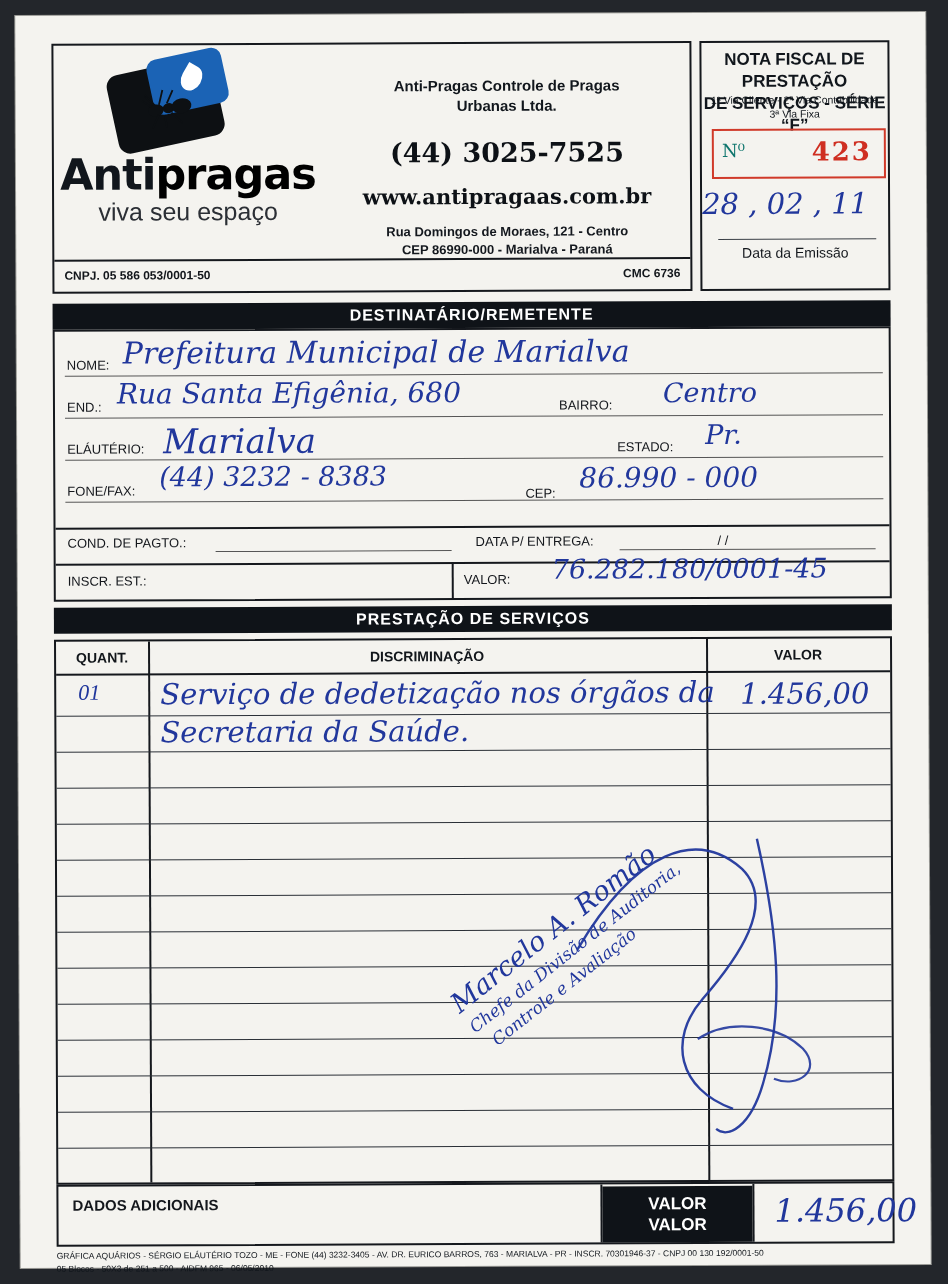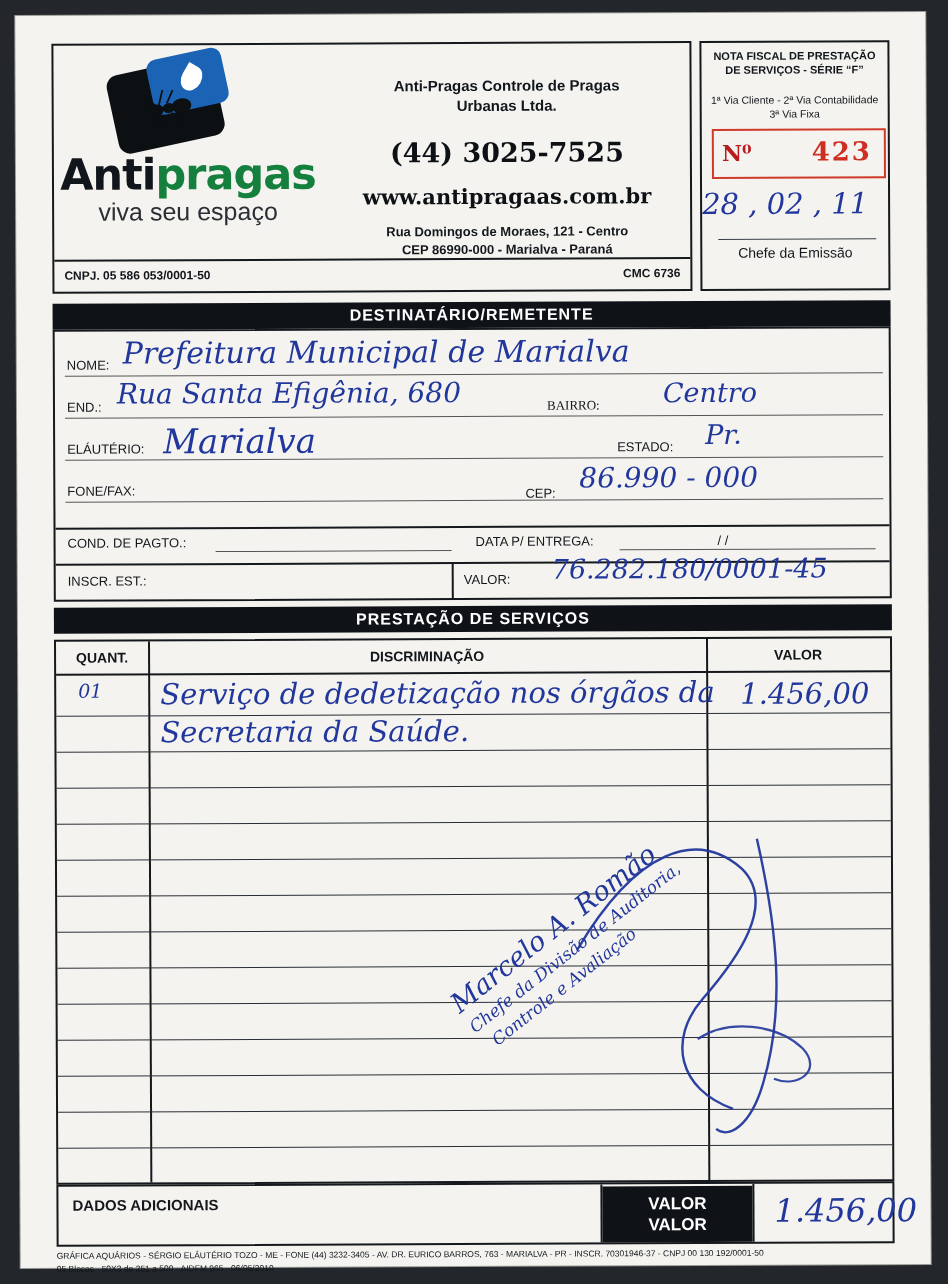--- a/index.html
+++ b/index.html
@@ -34,37 +34,37 @@
   .logo-tilt{position:absolute;left:40px;top:8px;width:150px;height:96px;}
   .logo-dark{position:absolute;left:18px;top:12px;width:108px;height:80px;background:#0d1013;
              border-radius:12px;transform:rotate(-12deg);}
   .logo-blue{position:absolute;left:56px;top:0px;width:76px;height:56px;background:#1b63b5;
              border-radius:10px;transform:rotate(-12deg);}
   .logo-drop{position:absolute;left:88px;top:12px;width:20px;height:26px;background:#fff;border-radius:0 50% 50% 50%;transform:rotate(30deg);}
   .ant{position:absolute;left:44px;top:30px;width:60px;height:50px;transform:rotate(-10deg);}
   .wordmark{position:absolute;left:6px;top:104px;width:256px;text-align:center;
             font-family:"DejaVu Sans",sans-serif;font-weight:bold;font-size:43px;letter-spacing:-1px;}
   .wm-anti{color:#11161c;}
-  .wm-pragas{color:#15803d;}
+  .wm-pragas{color:#000000;}
   .tagline{position:absolute;left:6px;top:152px;width:256px;text-align:center;font-size:25px;color:#2b2f35;}
 
   #rightHdr{position:absolute;left:272px;top:6px;width:362px;text-align:center;}
   .co1{font-weight:bold;font-size:15px;color:#11161c;line-height:1.35;margin-top:26px;}
   .phone{font-family:"DejaVu Serif",serif;font-weight:bold;font-size:27px;margin-top:20px;color:#0d1116;}
   .site{font-family:"DejaVu Serif",serif;font-weight:bold;font-size:21px;margin-top:16px;color:#0d1116;}
   .addr{font-size:13px;margin-top:14px;line-height:1.45;color:#14181e;font-weight:bold;}
 
   .cnpjline{position:absolute;left:0;bottom:0;width:100%;height:30px;border-top:2px solid #15181d;}
   .cnpjline .l{position:absolute;left:10px;top:7px;font-size:12px;font-weight:bold;color:#12161b;}
   .cnpjline .r{position:absolute;right:10px;top:7px;font-size:12px;font-weight:bold;color:#12161b;}
 
-  #nfbox .nft{position:absolute;left:0;top:6px;width:100%;text-align:center;font-weight:bold;font-size:11px;line-height:1.3;color:#11161c;}
+  #nfbox .nft{position:absolute;left:0;top:6px;width:100%;text-align:center;font-weight:bold;font-size:17px;line-height:1.3;color:#11161c;}
   #nfbox .nfv{position:absolute;left:0;top:50px;width:100%;text-align:center;font-size:10.5px;line-height:1.35;color:#11161c;}
   #nfbox .numbox{position:absolute;left:10px;top:86px;width:170px;height:46px;border:2px solid #d03a2a;}
-  #nfbox .numbox .no{position:absolute;left:8px;top:9px;font-size:22px;color:#b91c1c;font-family:"DejaVu Serif",serif;font-weight:bold;}
+  #nfbox .numbox .no{position:absolute;left:8px;top:9px;font-size:18px;color:#0f766e;font-family:"DejaVu Serif",serif;font-weight:normal;}
   #nfbox .numbox .dg{position:absolute;right:12px;top:6px;font-size:26px;color:#cf2f22;font-family:"DejaVu Serif",serif;font-weight:bold;letter-spacing:2px;}
   #nfbox .dateline{position:absolute;left:0;top:144px;width:100%;text-align:left;}
   #nfbox .dateline .d{font-family:"DejaVu Serif",serif;font-style:italic;font-size:29px;color:#21379c;}
   #nfbox .dsep{position:absolute;left:16px;top:196px;width:158px;border-bottom:1.5px solid #3a3f46;}
   #nfbox .dcap{position:absolute;left:0;top:202px;width:100%;text-align:center;font-size:14px;color:#12161b;}
 
   
   #destBar{left:36px;top:288px;width:838px;height:26px;font-size:16px;}
   #destBox{left:36px;top:314px;width:838px;height:272px;}
 
@@ -139,49 +139,50 @@
           <div>3ª Via Fixa</div>
         </div>
         <div class="numbox">
           <span class="no">N⁰</span>
           <span class="dg">423</span>
         </div>
         <div class="dateline">
           <span class="d">28 , 02 , 11</span>
         </div>
         <div class="dsep"></div>
-        <div class="dcap">Chefe da Emissão</div>
+        <div class="dcap">Data da Emissão</div>
       </div>
 
       <div class="hdrbar" id="destBar">DESTINATÁRIO/REMETENTE</div>
 
       <div class="bx" id="destBox">
 
         <div class="dotline" style="left:10px;top:44px;width:818px;"></div>
         <div class="dotline" style="left:10px;top:86px;width:818px;"></div>
         <div class="dotline" style="left:10px;top:128px;width:818px;"></div>
         <div class="dotline" style="left:10px;top:170px;width:818px;"></div>
         <div class="rowline" style="left:0;top:196px;width:100%;border-top:2px solid #15181d;"></div>
         <div class="rowline" style="left:0;top:232px;width:100%;border-top:2px solid #15181d;"></div>
         <div class="vline" style="left:396px;top:232px;height:38px;"></div>
 
         <div class="lbl" style="left:12px;top:26px;">NOME:</div>
         <div class="hw" style="left:68px;top:4px;font-size:30px;">Prefeitura Municipal de Marialva</div>
 
         <div class="lbl" style="left:12px;top:68px;">END.:</div>
         <div class="hw" style="left:62px;top:46px;font-size:28px;">Rua Santa Efigênia, 680</div>
-        <div class="lbl" style="left:492px;top:68px;font-family:Liberation Serif, serif;">BAIRRO:</div>
+        <div class="lbl" style="left:504px;top:68px;">BAIRRO:</div>
         <div class="hw" style="left:608px;top:48px;font-size:27px;">Centro</div>
 
         <div class="lbl" style="left:12px;top:110px;">ELÁUTÉRIO:</div>
         <div class="hw" style="left:108px;top:90px;font-size:34px;">Marialva</div>
         <div class="lbl" style="left:562px;top:110px;">ESTADO:</div>
         <div class="hw" style="left:650px;top:90px;font-size:27px;">Pr.</div>
 
         <div class="lbl" style="left:12px;top:152px;">FONE/FAX:</div>
+        <div class="hw" style="left:104px;top:130px;font-size:27px;">(44) 3232 - 8383</div>
         <div class="lbl" style="left:470px;top:156px;">CEP:</div>
         <div class="hw" style="left:524px;top:132px;font-size:28px;">86.990 - 000</div>
 
         <div class="lbl" style="left:12px;top:204px;">COND. DE PAGTO.:</div>
         <div class="dotline" style="left:160px;top:220px;width:236px;"></div>
         <div class="lbl" style="left:420px;top:204px;">DATA P/ ENTREGA:</div>
         <div class="dotline" style="left:564px;top:220px;width:256px;"></div>
         <div class="lbl" style="left:662px;top:204px;color:#14171c;">/            /</div>
 
         <div class="lbl" style="left:12px;top:242px;">INSCR. EST.:</div>
@@ -208,21 +209,21 @@
         <div class="rowline" style="left:0;top:218px;width:100%;"></div>
         <div class="rowline" style="left:0;top:254px;width:100%;"></div>
         <div class="rowline" style="left:0;top:290px;width:100%;"></div>
         <div class="rowline" style="left:0;top:326px;width:100%;"></div>
         <div class="rowline" style="left:0;top:362px;width:100%;"></div>
         <div class="rowline" style="left:0;top:398px;width:100%;"></div>
         <div class="rowline" style="left:0;top:434px;width:100%;"></div>
         <div class="rowline" style="left:0;top:470px;width:100%;"></div>
         <div class="rowline" style="left:0;top:506px;width:100%;"></div>
 
-        <div class="hw" style="left:22px;top:38px;font-size:19px;">01</div>
+        <div class="hw" style="left:22px;top:38px;font-size:22px;font-family:Liberation Serif, serif;">01</div>
         <div class="hw" style="left:104px;top:36px;font-size:29px;">Serviço de dedetização nos órgãos da</div>
         <div class="hw" style="left:104px;top:74px;font-size:29px;">Secretaria da Saúde.</div>
         <div class="hw" style="left:684px;top:38px;font-size:29px;">1.456,00</div>
 
         <div style="position:absolute;left:430px;top:250px;width:230px;height:240px;transform:rotate(-38deg);">
           <div class="sig" style="left:0;top:10px;font-size:27px;">Marcelo A. Romão</div>
           <div class="sig" style="left:0;top:44px;font-size:17px;">Chefe da Divisão de Auditoria,</div>
           <div class="sig" style="left:10px;top:68px;font-size:17px;">Controle e Avaliação</div>
         </div>
 

